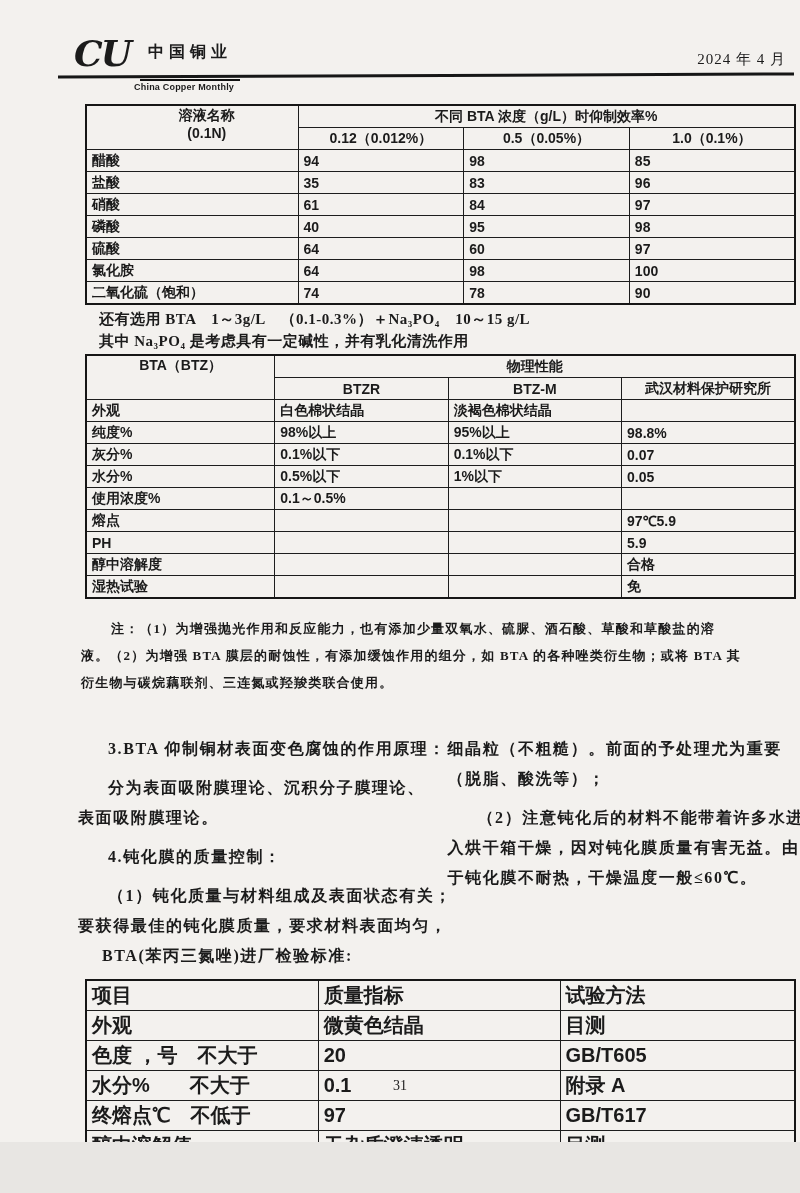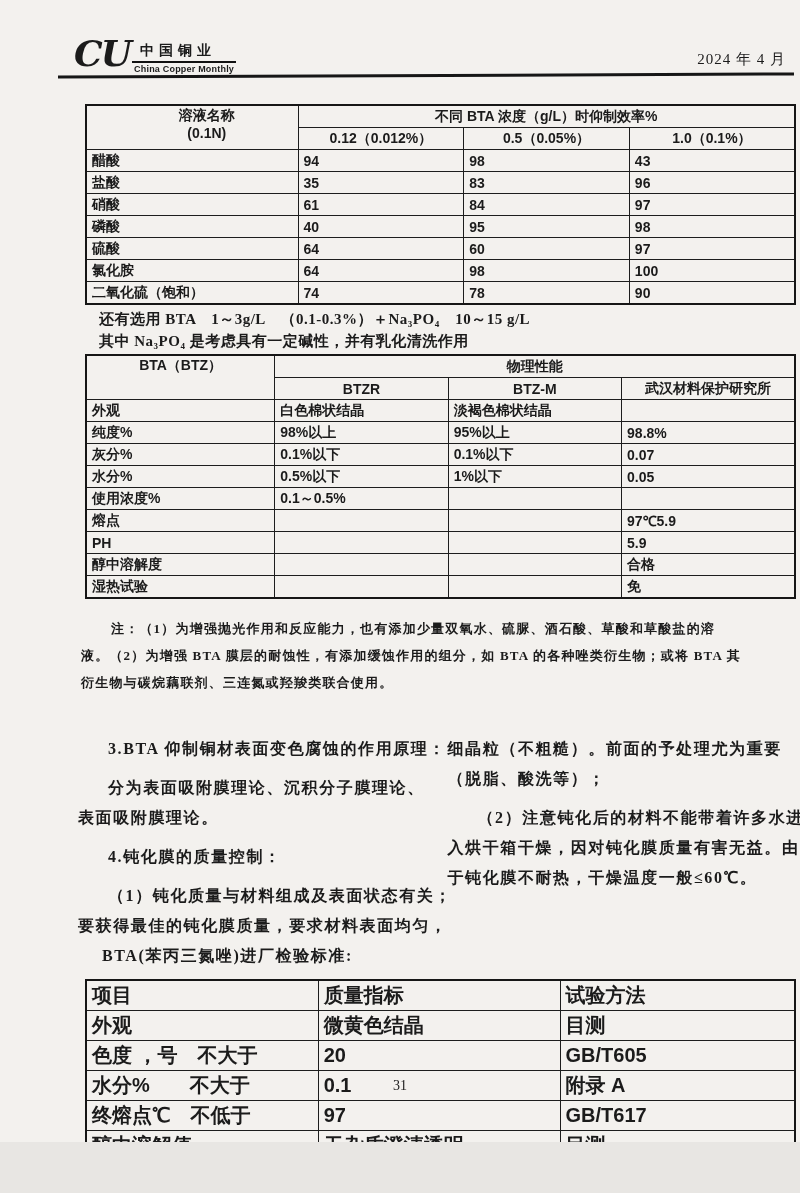--- a/index.html
+++ b/index.html
@@ -21,22 +21,22 @@
     position:absolute; left:74px; top:36px;
     display:flex; align-items:flex-start;
   }
   .logo-cu{
     font-family:"DejaVu Serif", serif;
     font-style:italic; font-weight:900;
     font-size:36px; line-height:34px; letter-spacing:-2px;
   }
   .logo-right{ margin-left:2px; margin-top:6px; }
   .logo-cn{
-    display:block; font-weight:bold; font-size:14px; letter-spacing:5px;
-    padding:0 8px 1px 8px; border-bottom:2.5px solid #111;
+    display:block; font-weight:bold; font-size:16px; letter-spacing:5px;
+    padding:0 8px 16px 8px; border-bottom:2.5px solid #111;margin-left:8px;
   }
   .logo-en{ display:block; font-weight:bold; font-size:9px; padding:1px 2px; letter-spacing:0.2px; }
   .header-date{
     position:absolute; right:14px; top:50px;
     font-size:15px; letter-spacing:1px; font-family:"Liberation Serif", serif;
   }
   .header-rule{
     position:absolute; left:58px; right:6px; top:74px;
     height:3px; background:#161616; transform:rotate(-0.25deg);
   }
@@ -113,21 +113,21 @@
       </tr>
       <tr>
         <td class="hd w2">0.12（0.012%）</td>
         <td class="hd w3">0.5（0.05%）</td>
         <td class="hd w4">1.0（0.1%）</td>
       </tr>
       <tr>
         <td>醋酸</td>
         <td>94</td>
         <td>98</td>
-        <td>43</td>
+        <td>85</td>
       </tr>
       <tr>
         <td>盐酸</td>
         <td>35</td>
         <td>83</td>
         <td>96</td>
       </tr>
       <tr>
         <td>硝酸</td>
         <td>61</td>

